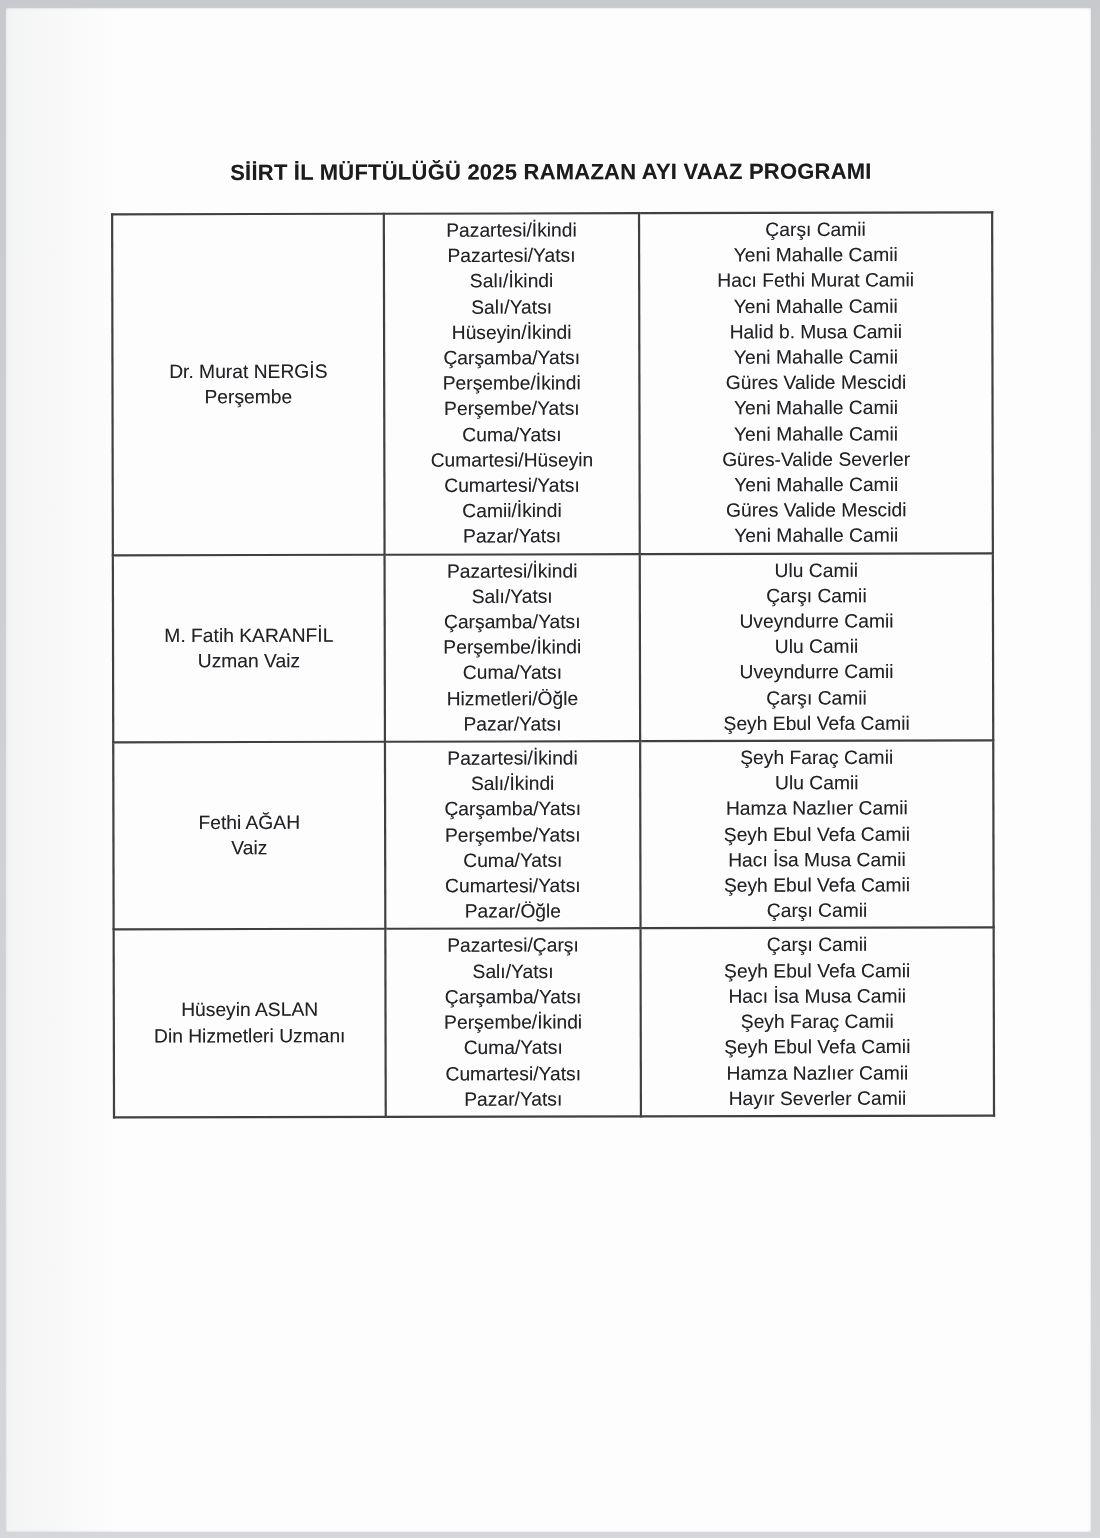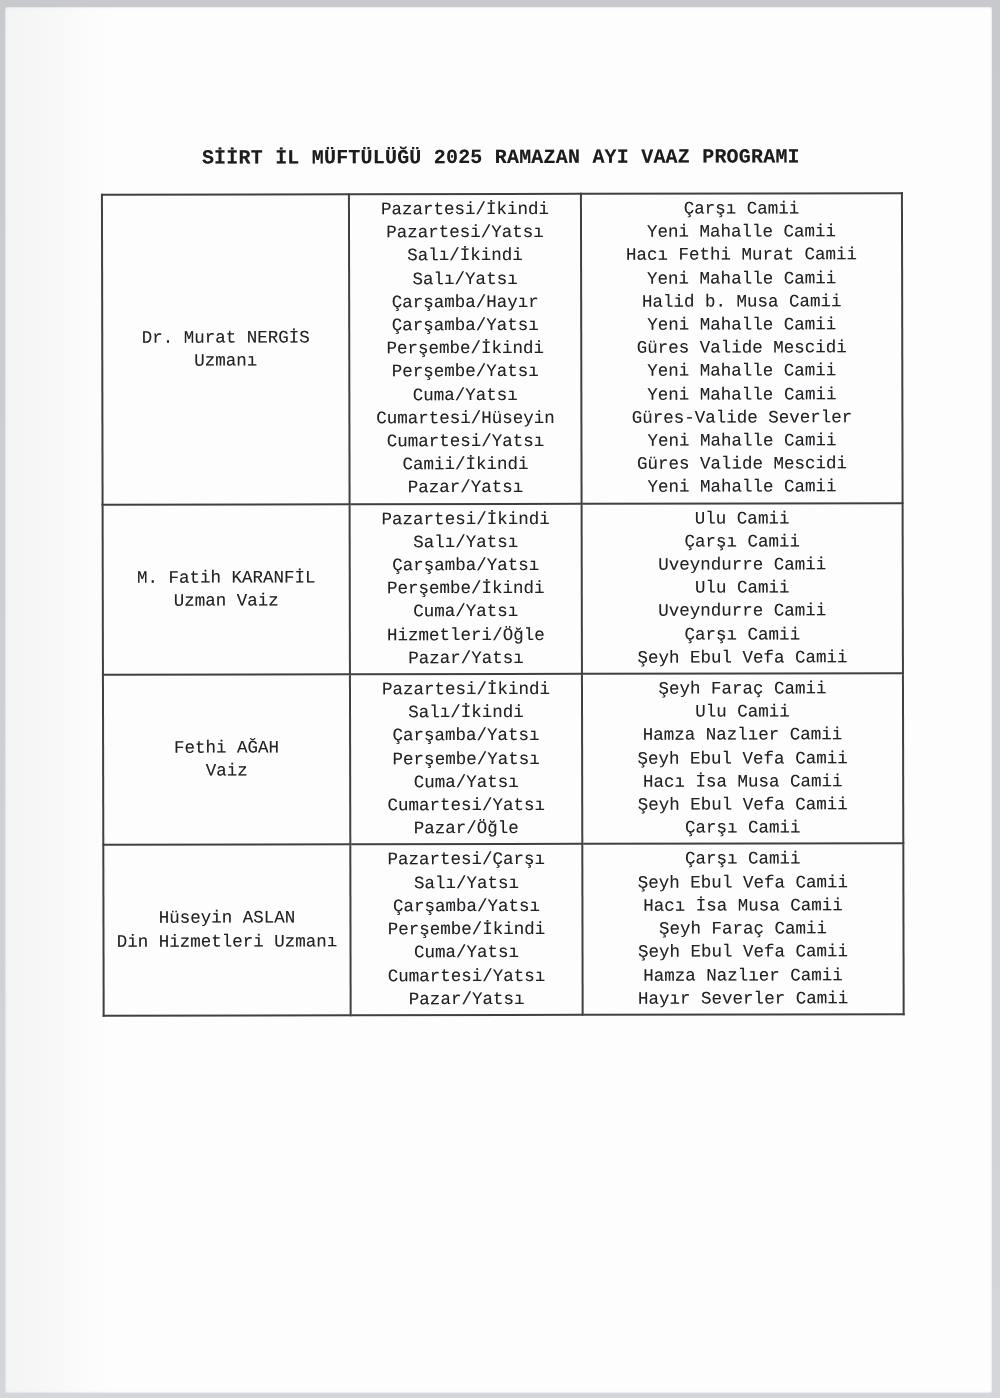--- a/index.html
+++ b/index.html
@@ -23,21 +23,20 @@
     position: absolute;
     left: 5px;
     top: 7px;
     right: 8px;
     bottom: 5px;
     background:
       linear-gradient(90deg, rgba(120,125,135,0.07) 0%, rgba(120,125,135,0.03) 6%, rgba(0,0,0,0) 11%),
       #fdfdfd;
     border-radius: 2px;
     box-shadow: inset 0 0 2px rgba(90,95,105,0.35);
-    font-family: Liberation Mono, monospace;
   }
   .sheet-content {
     position: absolute;
     inset: 0;
     transform: rotate(-0.12deg);
     transform-origin: 50% 50%;
   }
   .doc-title {
     position: absolute;
     left: 97px;  
@@ -84,28 +83,28 @@
       <table class="program">
         <colgroup>
           <col class="col-preacher">
           <col class="col-times">
           <col class="col-mosques">
         </colgroup>
         <tbody>
             <tr>
               <td>
                 <div class="line">Dr. Murat NERGİS</div>
-                <div class="line">Uzmanı</div>
+                <div class="line">Perşembe</div>
               </td>
               <td>
                 <div class="line">Pazartesi/İkindi</div>
                 <div class="line">Pazartesi/Yatsı</div>
                 <div class="line">Salı/İkindi</div>
                 <div class="line">Salı/Yatsı</div>
-                <div class="line">Çarşamba/Hayır</div>
+                <div class="line">Hüseyin/İkindi</div>
                 <div class="line">Çarşamba/Yatsı</div>
                 <div class="line">Perşembe/İkindi</div>
                 <div class="line">Perşembe/Yatsı</div>
                 <div class="line">Cuma/Yatsı</div>
                 <div class="line">Cumartesi/Hüseyin</div>
                 <div class="line">Cumartesi/Yatsı</div>
                 <div class="line">Camii/İkindi</div>
                 <div class="line">Pazar/Yatsı</div>
               </td>
               <td>

